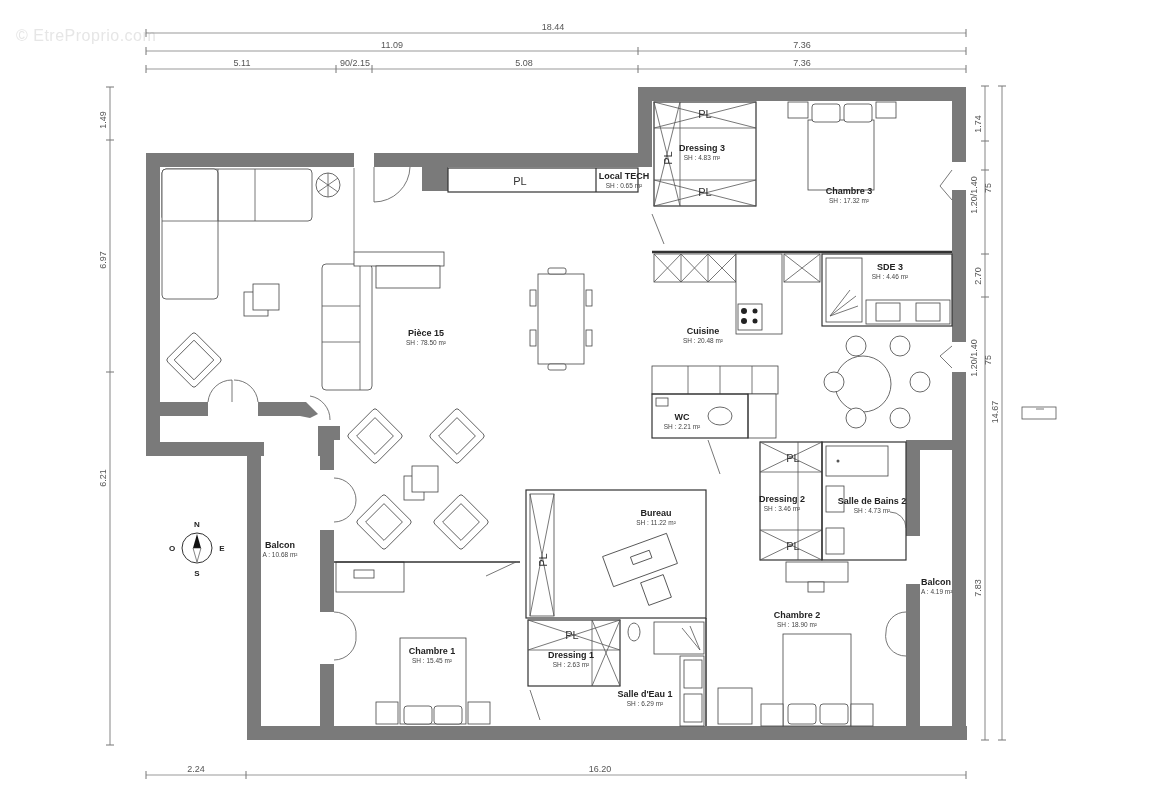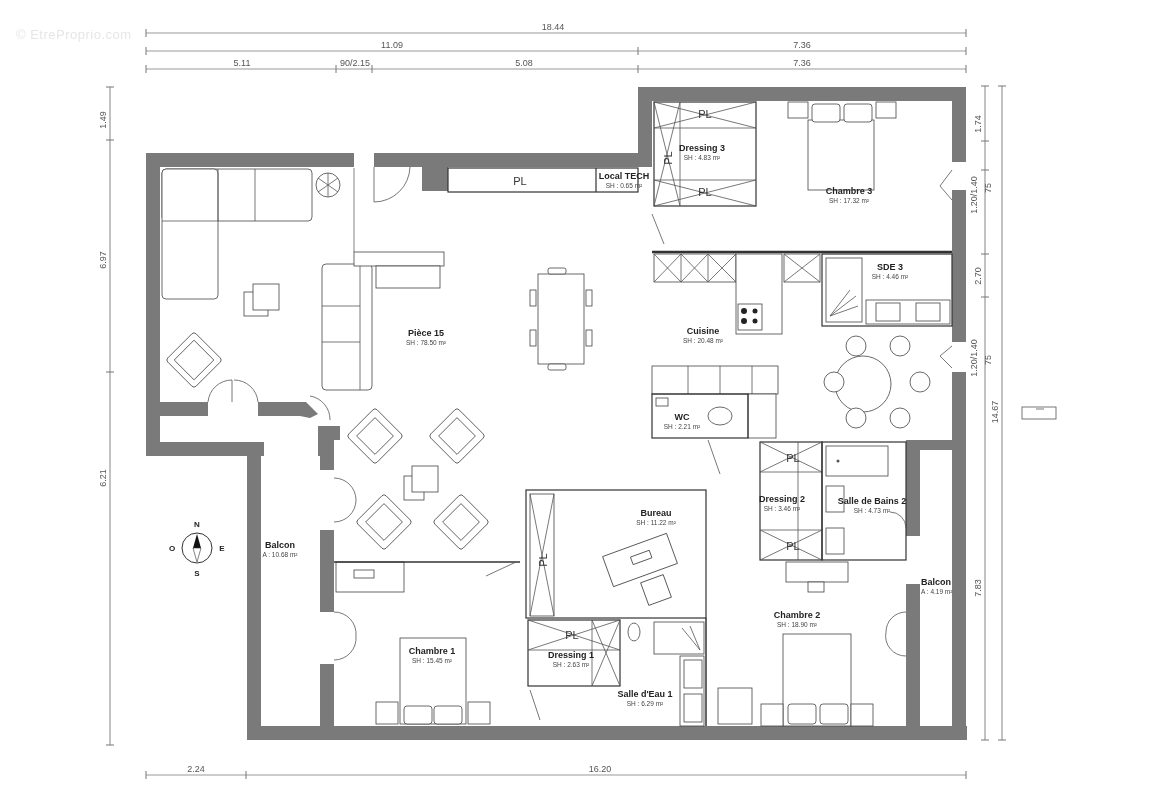--- a/index.html
+++ b/index.html
@@ -1,18 +1,18 @@
 <!DOCTYPE html>
 <html><head>
 <meta charset="utf-8">
 <style>
   html, body { margin:0; padding:0; background:#ffffff; }
   body { width:1155px; height:800px; position:relative; overflow:hidden; font-family:"Liberation Sans", sans-serif; }
   #plan { position:absolute; left:0; top:0; width:1155px; height:800px; }
-  .watermark { position:absolute; left:16px; top:27px; font-size:13px; color:#e6e6e6; letter-spacing:0.5px; font-family:"Liberation Sans", sans-serif; }
+  .watermark { position:absolute; left:16px; top:27px; font-size:16px; color:#e6e6e6; letter-spacing:0.5px; font-family:"Liberation Sans", sans-serif; }
   .room-name { font-family:"Liberation Sans", sans-serif; font-weight:bold; font-size:9px; fill:#222; }
   .room-area { font-family:"Liberation Sans", sans-serif; font-size:6.5px; fill:#444; }
   .dim-text { font-family:"Liberation Sans", sans-serif; font-size:9px; fill:#555; }
   .pl-text { font-family:"Liberation Sans", sans-serif; font-size:11px; fill:#333; }
   .compass-text { font-family:"Liberation Sans", sans-serif; font-size:8px; fill:#222; font-weight:bold; }
   .wall { fill:#7a7a7a; }
   .thin { fill:none; stroke:#555; stroke-width:0.8; }
   .thin2 { fill:none; stroke:#333; stroke-width:1.2; }
   .furn { fill:#fff; stroke:#444; stroke-width:0.8; }
   .dim { stroke:#999; stroke-width:1.2; fill:none; }

